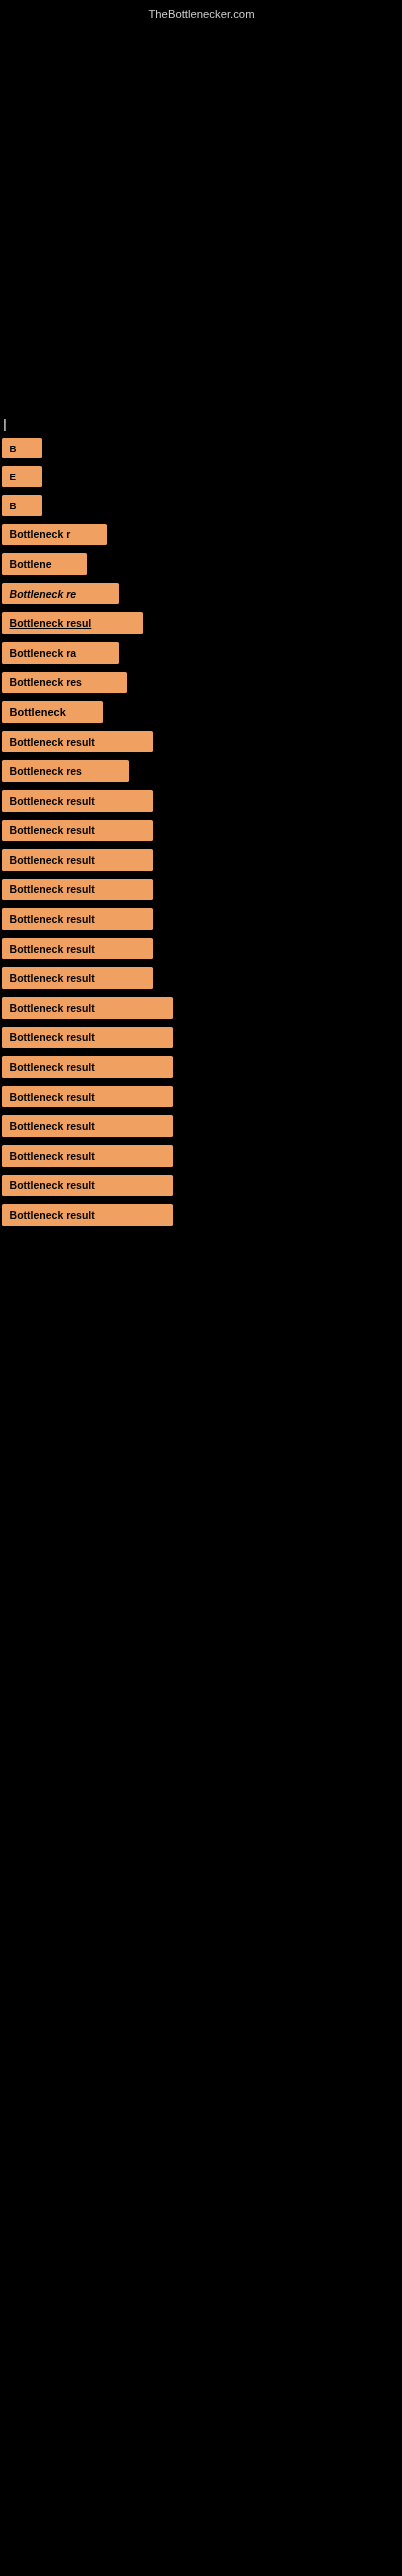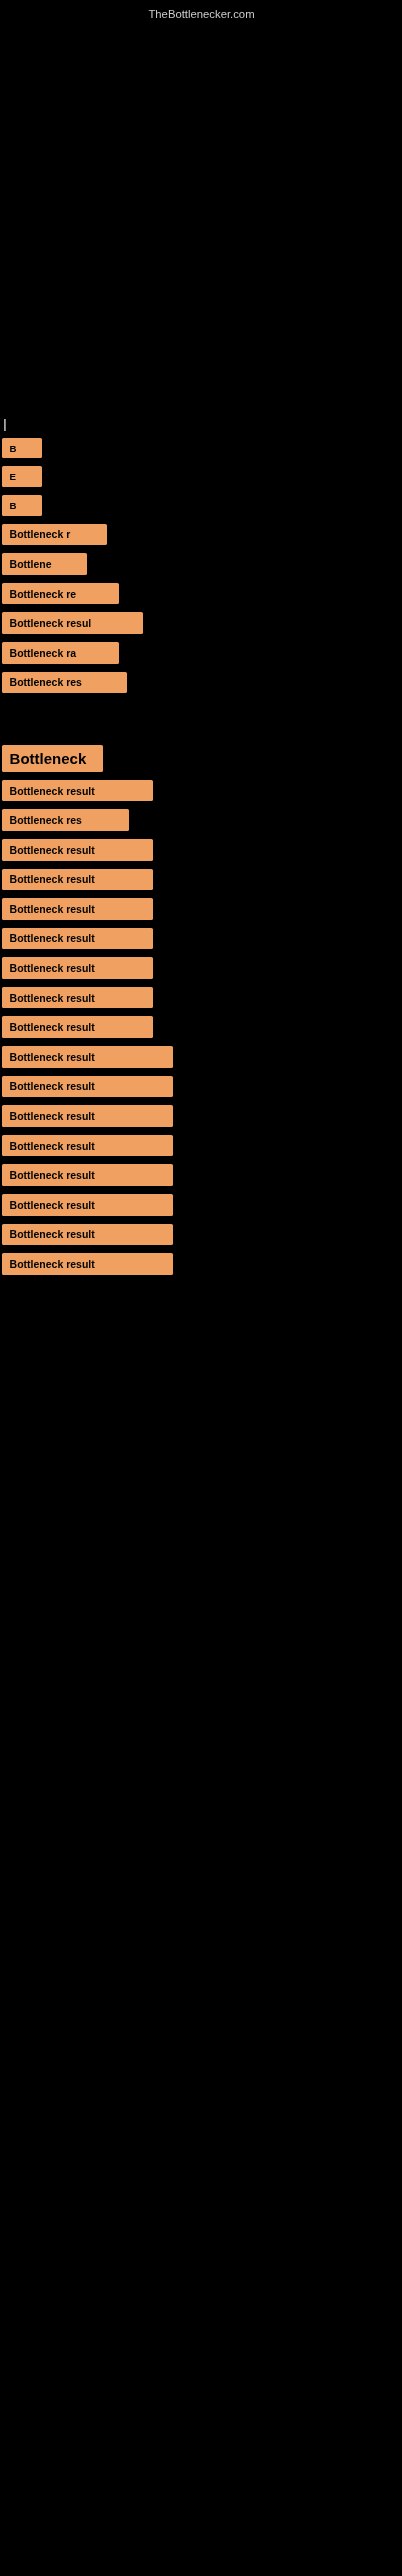--- a/index.html
+++ b/index.html
@@ -75,33 +75,33 @@
     <div class="result-entry" style="margin-bottom: 8px;">
       <span class="result-badge" style="max-width: 40px; font-size: 9.7px;">B</span>
     </div>
     <div class="result-entry" style="margin-bottom: 8px;">
       <span class="result-badge" style="max-width: 105px; font-size: 10.5px;">Bottleneck r</span>
     </div>
     <div class="result-entry" style="margin-bottom: 8px; justify-content: flex-end;">
       <span class="result-badge" style="max-width: 85px; font-size: 10.5px;">Bottlene</span>
     </div>
     <div class="result-entry" style="margin-bottom: 8px;">
-      <span class="result-badge" style="max-width: 117px; font-size: 10.5px;">Bottleneck re</span>
+      <span class="result-badge" style="max-width: 117px; font-size: 10.5px; font-style: italic;">Bottleneck re</span>
     </div>
     <div class="result-entry" style="margin-bottom: 8px;">
-      <span class="result-badge" style="max-width: 141px; font-size: 10.5px;">Bottleneck resul</span>
+      <span class="result-badge" style="max-width: 141px; font-size: 10.5px; text-decoration: underline;">Bottleneck resul</span>
     </div>
     <div class="result-entry" style="margin-bottom: 8px;">
       <span class="result-badge" style="max-width: 117px; font-size: 10.5px;">Bottleneck ra</span>
     </div>
     <div class="result-entry" style="margin-bottom: 8px;">
       <span class="result-badge" style="max-width: 125px; font-size: 10.5px;">Bottleneck res</span>
     </div>
     <div class="result-entry" style="margin-bottom: 8px;">
-      <span class="result-badge" style="max-width: 101px; font-size: 15px; margin-top: 44px;">Bottleneck</span>
+      <span class="result-badge" style="max-width: 101px; font-size: 11px;">Bottleneck</span>
     </div>
     <div class="result-entry" style="margin-bottom: 8px;">
       <span class="result-badge" style="max-width: 151px; font-size: 10.5px;">Bottleneck result</span>
     </div>
     <div class="result-entry" style="margin-bottom: 8px;">
       <span class="result-badge" style="max-width: 127px; font-size: 10.5px;">Bottleneck res</span>
     </div>
     <div class="result-entry" style="margin-bottom: 8px;">
       <span class="result-badge" style="max-width: 151px; font-size: 10.5px;">Bottleneck result</span>
     </div>

